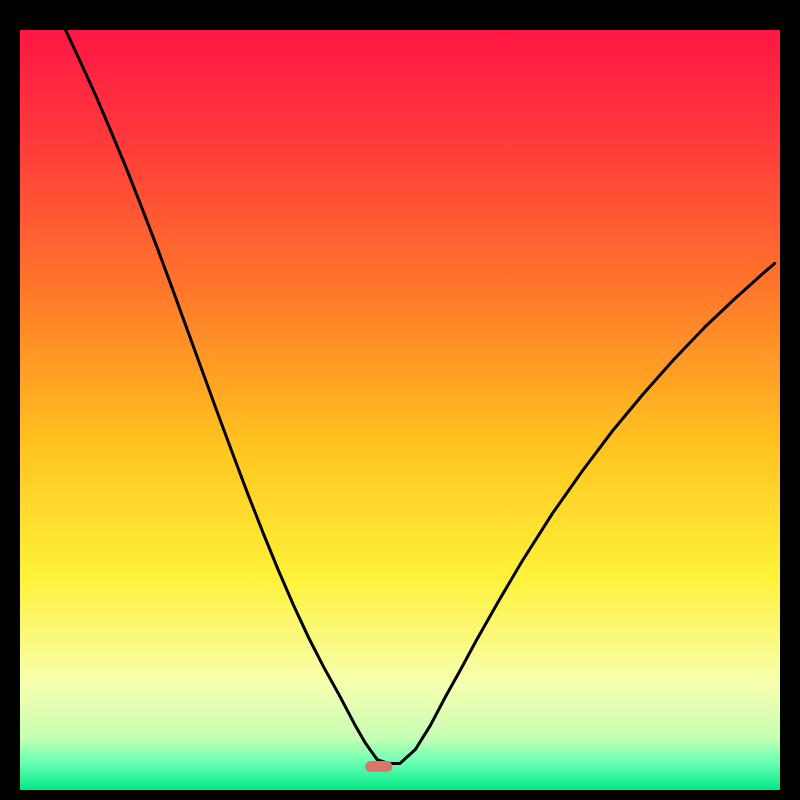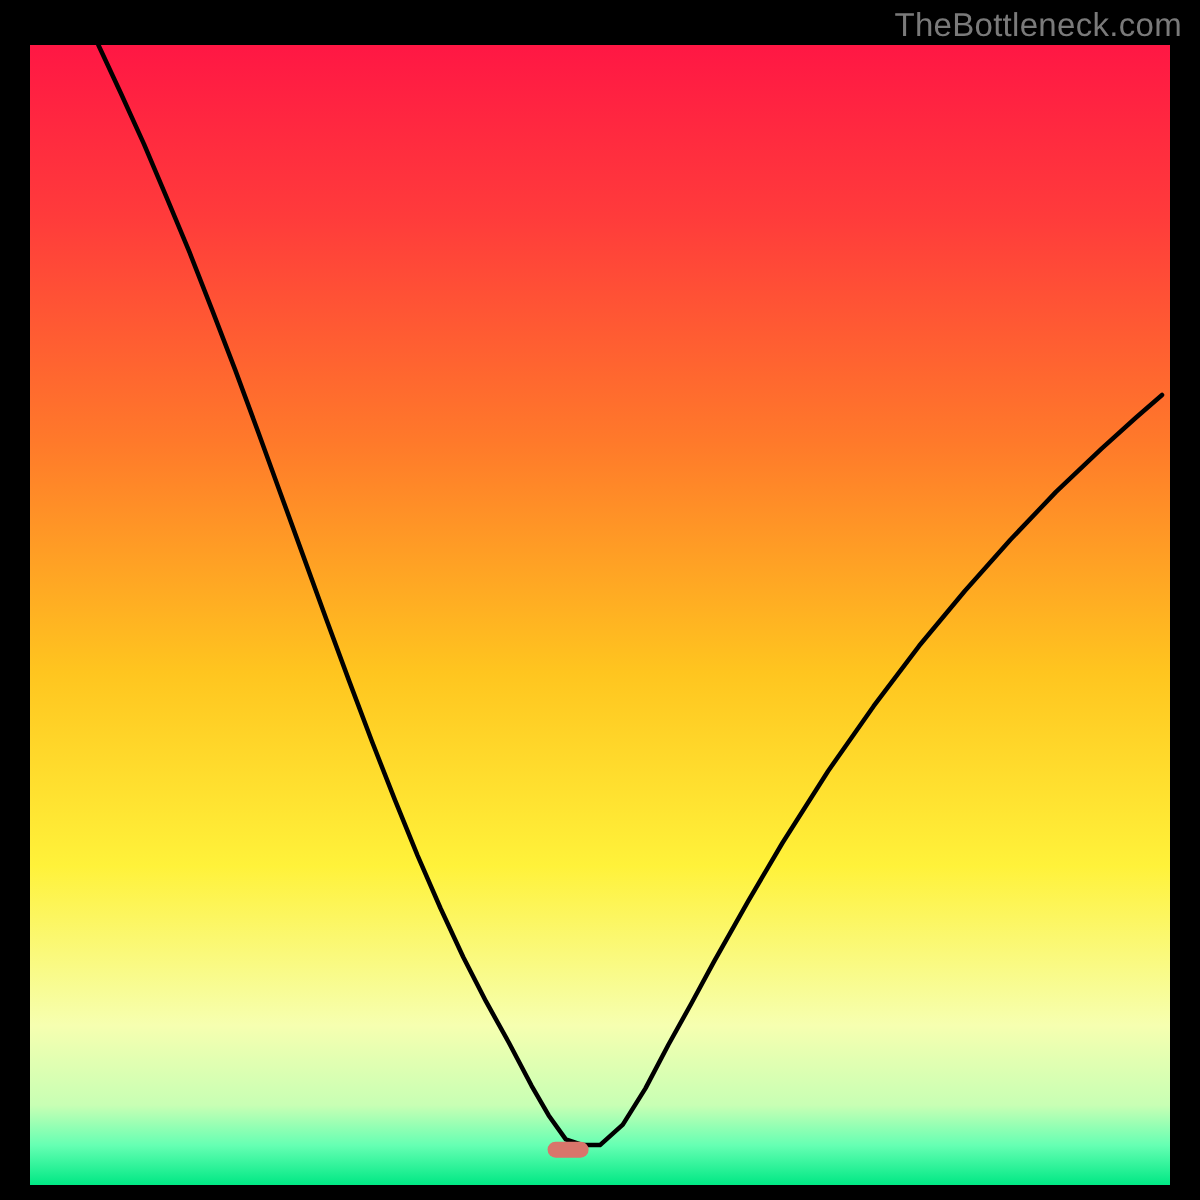--- a/index.html
+++ b/index.html
@@ -34,21 +34,20 @@
     width: 760px;
     height: 760px;
     background: #000;
   }
   svg { display: block; }
 </style>
 </head>
 <body>
 
 <div class="frame">
-  <div class="watermark">TheBottleneck.com</div>
   <div class="plot-wrap">
     <svg id="chart-svg" width="760" height="760" viewBox="0 0 760 760" preserveAspectRatio="none">
         <defs>
           <linearGradient id="bg-grad" x1="0" y1="0" x2="0" y2="1">
             <stop offset="0%" stop-color="#ff1744"></stop>
             <stop offset="15%" stop-color="#ff3b3b"></stop>
             <stop offset="35%" stop-color="#ff7a2a"></stop>
             <stop offset="55.00000000000001%" stop-color="#ffc51f"></stop>
             <stop offset="72%" stop-color="#fff23a"></stop>
             <stop offset="86%" stop-color="#f6ffb0"></stop>

